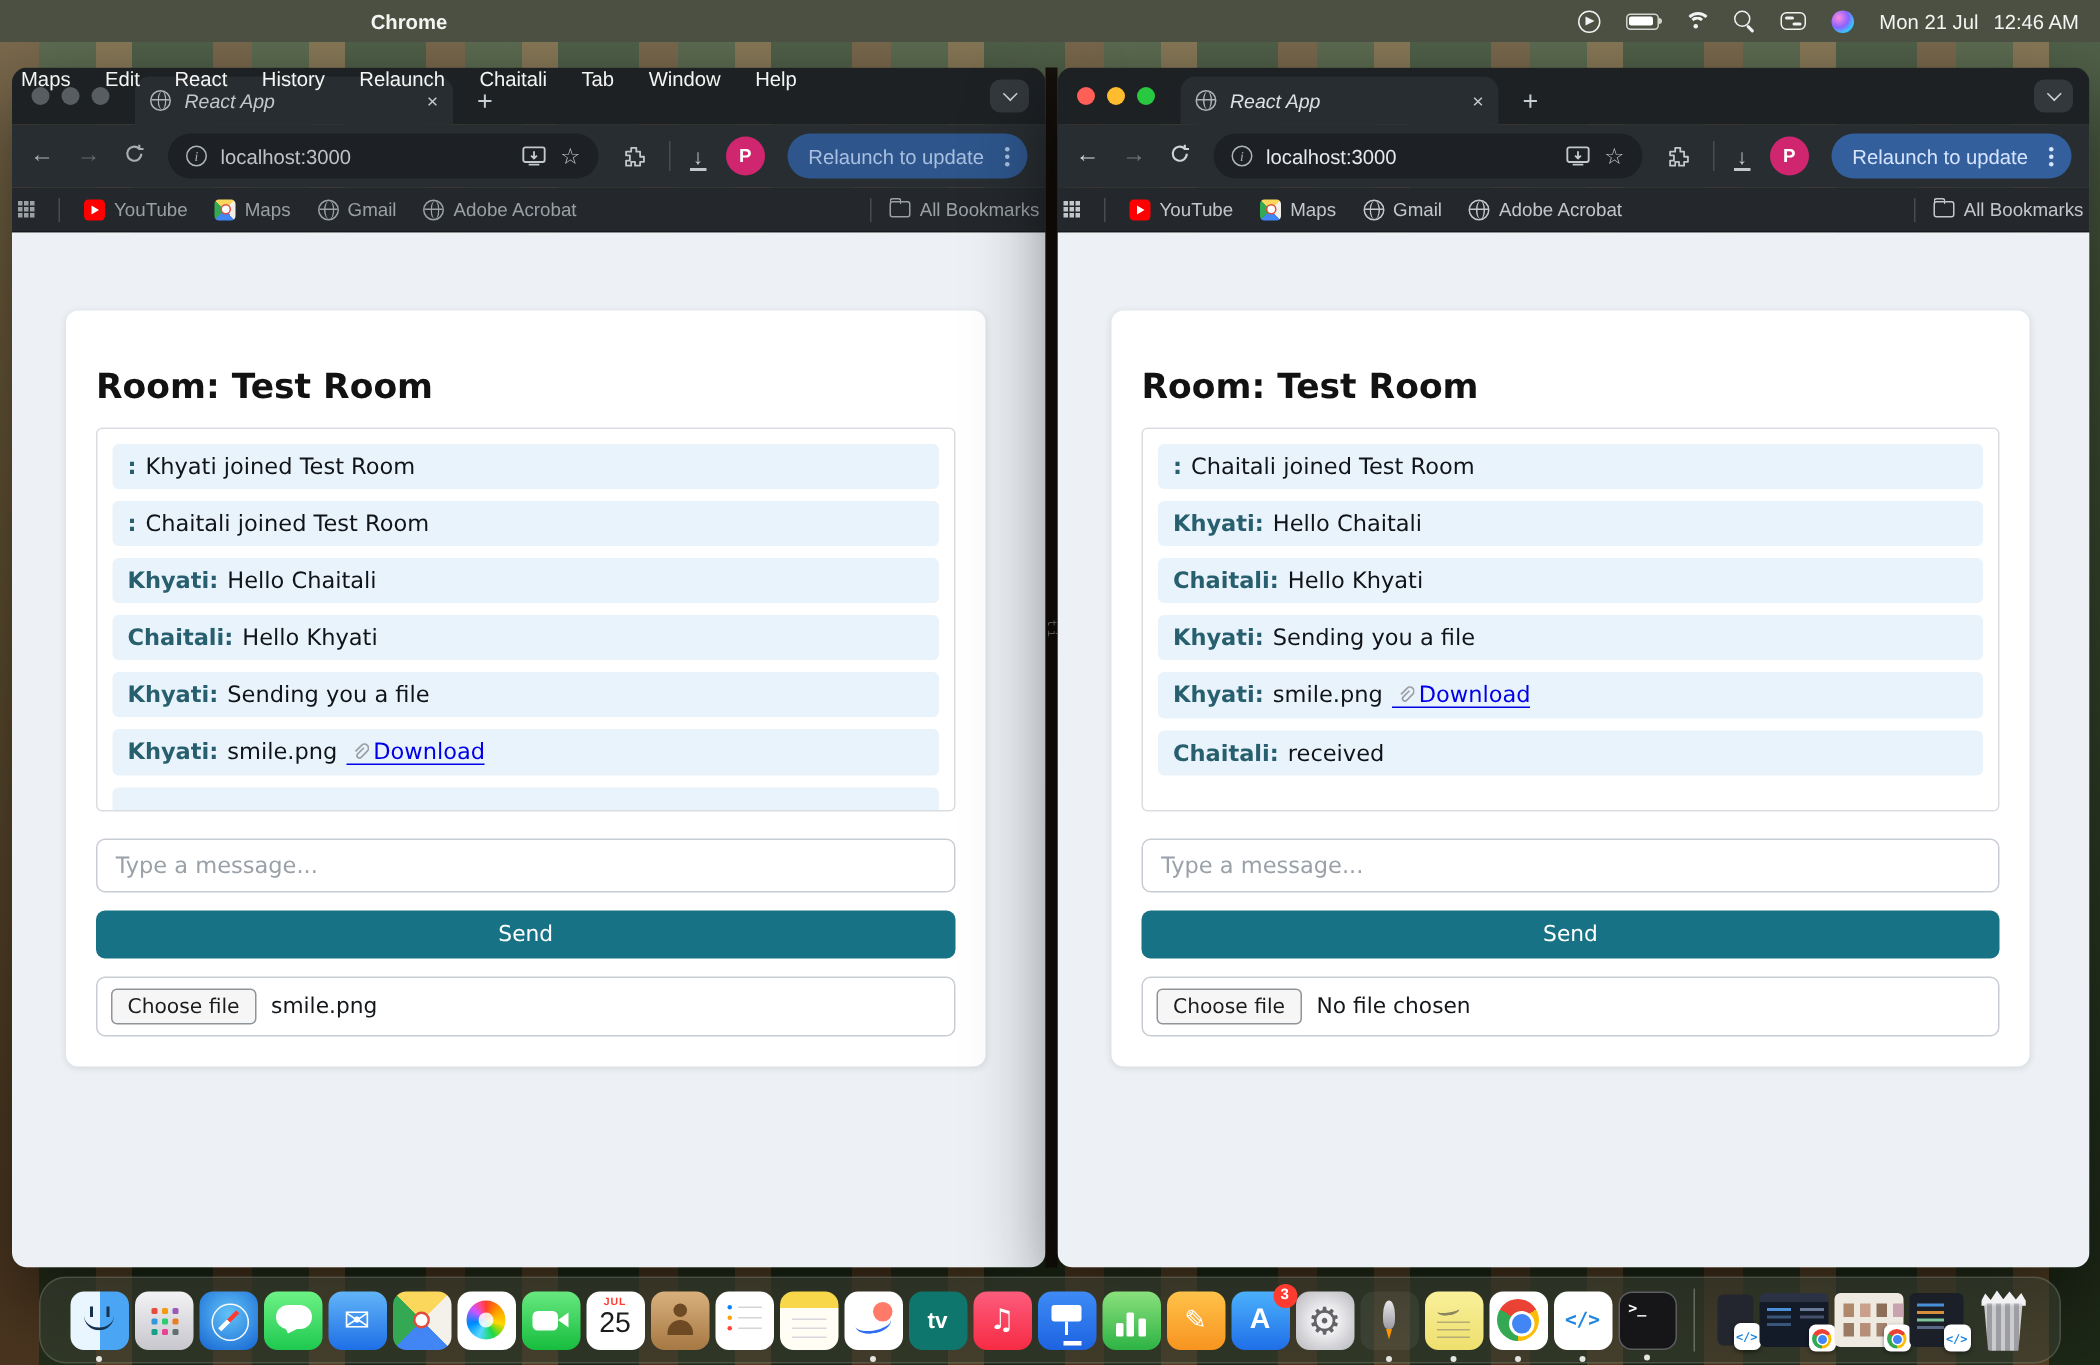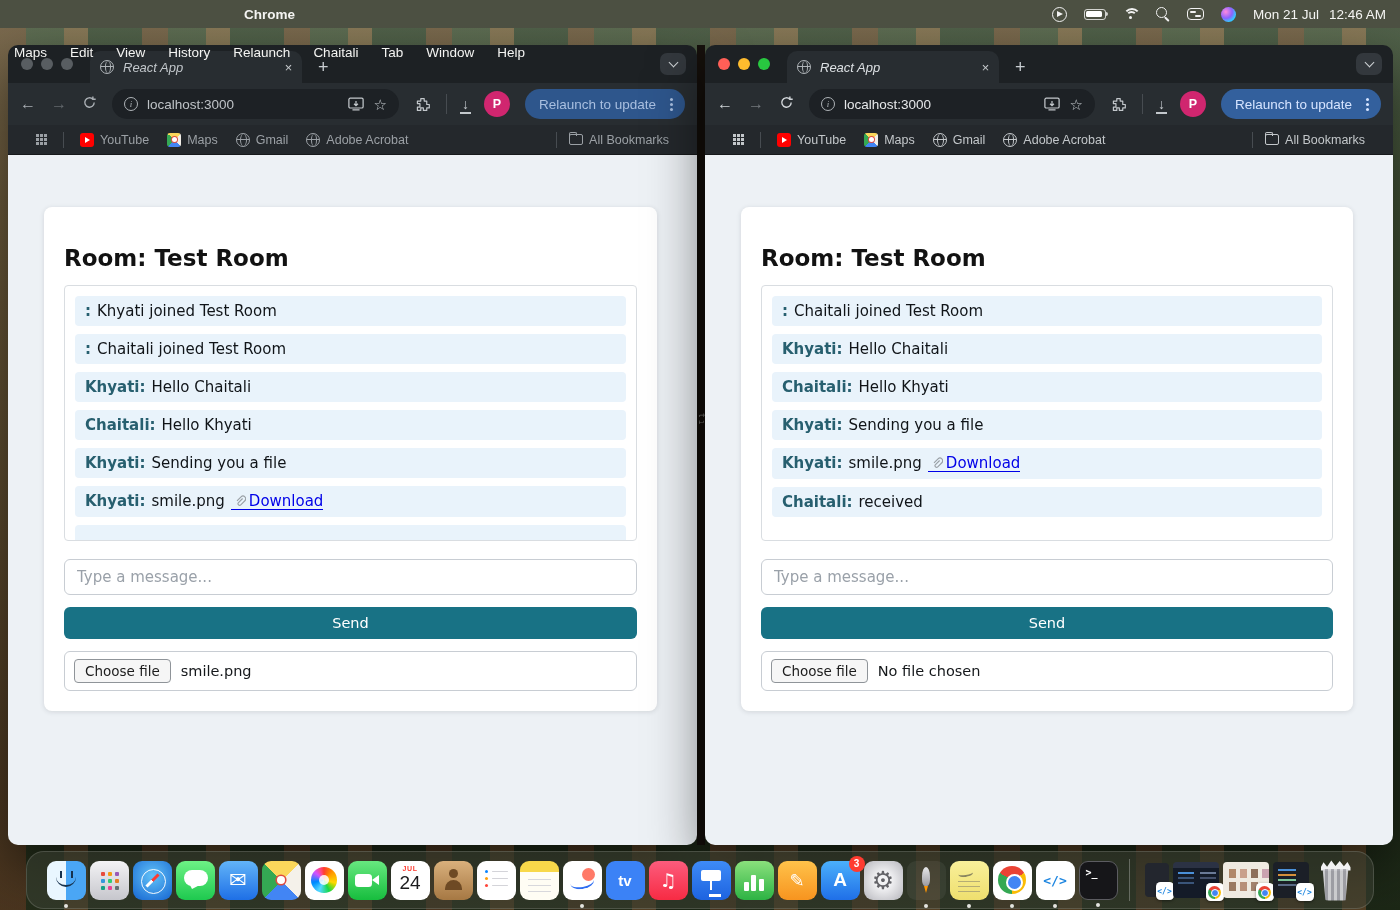--- a/index.html
+++ b/index.html
@@ -95,21 +95,21 @@
   .divider-v{width:1px;height:20px;background:#474c51;flex:0 0 auto;}
   .dl-glyph{position:relative;font-size:14px;line-height:1;color:#c3c8cc;}
   .dl-glyph::after{content:"";position:absolute;left:-2px;right:-2px;bottom:-3px;height:1.6px;background:#c3c8cc;}
   .avatar{width:26px;height:26px;border-radius:50%;background:#d0266f;color:#fff;font-size:12.5px;font-weight:700;
     display:flex;align-items:center;justify-content:center;flex:0 0 auto;}
   .relaunch{height:30px;border-radius:15px;background:#33609d;color:#d6e4ff;padding:0 8px 0 14px;
     display:flex;align-items:center;gap:10px;font-size:13.5px;white-space:nowrap;flex:0 0 auto;}
   .window.left .relaunch{background:#2e568c;color:#a9bfe0;}
   .kebab{width:3px;height:3px;border-radius:50%;background:currentColor;box-shadow:0 -5px 0 currentColor,0 5px 0 currentColor;margin:0 4px;}
 
-  .bookmarks{height:30px;background:#24282c;display:flex;align-items:center;gap:16px;padding:0 28px;
+  .bookmarks{height:30px;background:#24282c;display:flex;align-items:center;gap:16px;padding:0 4px;
     font-size:12.5px;color:#c3c7ca;border-bottom:1px solid #17191b;flex:0 0 auto;}
   .window.left .bookmarks{color:#9ba0a5;}
   .apps-grid{width:11px;height:11px;position:relative;flex:0 0 auto;}
   .apps-grid::before{content:"";position:absolute;width:3px;height:3px;background:currentColor;
     box-shadow:4px 0 currentColor,8px 0 currentColor,0 4px currentColor,4px 4px currentColor,8px 4px currentColor,
     0 8px currentColor,4px 8px currentColor,8px 8px currentColor;}
   .bm{display:flex;align-items:center;gap:6px;white-space:nowrap;}
   .bmi{width:14px;height:14px;flex:0 0 auto;position:relative;}
   .bmi.ic-youtube{background:#f00;border-radius:3px;}
   .bmi.ic-youtube::before{content:"";position:absolute;left:5px;top:4px;border-left:5px solid #fff;
@@ -196,21 +196,21 @@
     box-shadow:0 7px 0 #ff9f0a,0 14px 0 #ff453a;}
   .app-reminders::after{content:"";position:absolute;left:15px;top:10px;width:16px;height:1.8px;border-radius:1px;background:#d4d4d9;
     box-shadow:0 7px 0 #d4d4d9,0 14px 0 #d4d4d9;}
   .app-notes{background:linear-gradient(180deg,#f8d84a 0 11px,#fffdf4 11px);}
   .app-notes::after{content:"";position:absolute;left:8px;top:18px;width:23px;height:1.6px;background:#d8d8dc;
     box-shadow:0 6px 0 #d8d8dc,0 12px 0 #d8d8dc;}
   .app-freeform{background:#fff;}
   .app-freeform::before{content:"";position:absolute;right:7px;top:7px;width:13px;height:13px;border-radius:50%;background:#ff7a68;}
   .app-freeform::after{content:"";position:absolute;left:7px;top:14px;width:24px;height:12px;
     border-bottom:2.6px solid #2f6ef2;border-radius:50%;transform:rotate(-10deg);}
-  .app-tv{background:#3b82f6;}
+  .app-tv{background:#0f766e;}
   .tv-text{position:absolute;inset:0;display:flex;align-items:center;justify-content:center;color:#fff;
     font-weight:700;font-size:15px;}
   .app-music{background:linear-gradient(180deg,#fc5c7d,#f72b43);}
   .app-music::before{content:"♫";position:absolute;inset:0;display:flex;align-items:center;justify-content:center;
     color:#fff;font-size:19px;font-family:"DejaVu Sans",sans-serif;}
   .app-keynote{background:linear-gradient(180deg,#3e8bf7,#1d63e0);}
   .app-keynote::before{content:"";position:absolute;left:9.5px;top:9px;width:20px;height:11px;background:#fff;border-radius:2px;
     box-shadow:4px 20px 0 -4px #fff;}
   .app-keynote::after{content:"";position:absolute;left:18.2px;top:20px;width:2.6px;height:9px;background:#fff;}
   .app-numbers{background:linear-gradient(180deg,#8ae07c,#2db344);}
@@ -275,21 +275,21 @@
 </head>
 <body>
 
 <div class="menu-bar">
   <div class="menu-left">
     <span class="apple"></span>
     <span class="menu-app">Chrome</span>
     <span style="display:flex;gap:23px;">
         <span class="menu-item">Maps</span>
         <span class="menu-item">Edit</span>
-        <span class="menu-item">View</span>
+        <span class="menu-item">React</span>
         <span class="menu-item">History</span>
         <span class="menu-item">Relaunch</span>
         <span class="menu-item">Chaitali</span>
         <span class="menu-item">Tab</span>
         <span class="menu-item">Window</span>
         <span class="menu-item">Help</span>
       </span>
   </div>
   <div class="menu-right">
     <span class="mi mi-record"></span>
@@ -559,21 +559,21 @@
     </div>
     <div class="dock-item app-launchpad"></div>
     <div class="dock-item app-safari"></div>
     <div class="dock-item app-messages"></div>
     <div class="dock-item app-mail"></div>
     <div class="dock-item app-maps"></div>
     <div class="dock-item app-photos"></div>
     <div class="dock-item app-facetime"></div>
     <div class="dock-item app-calendar">
       <span class="cal-month">JUL</span>
-      <span class="cal-day">24</span>
+      <span class="cal-day">25</span>
     </div>
     <div class="dock-item app-contacts"></div>
     <div class="dock-item app-reminders"></div>
     <div class="dock-item app-notes"></div>
     <div class="dock-item app-freeform">
       <span class="run-dot"></span>
     </div>
     <div class="dock-item app-tv">
       <span class="tv-text">tv</span>
     </div>

